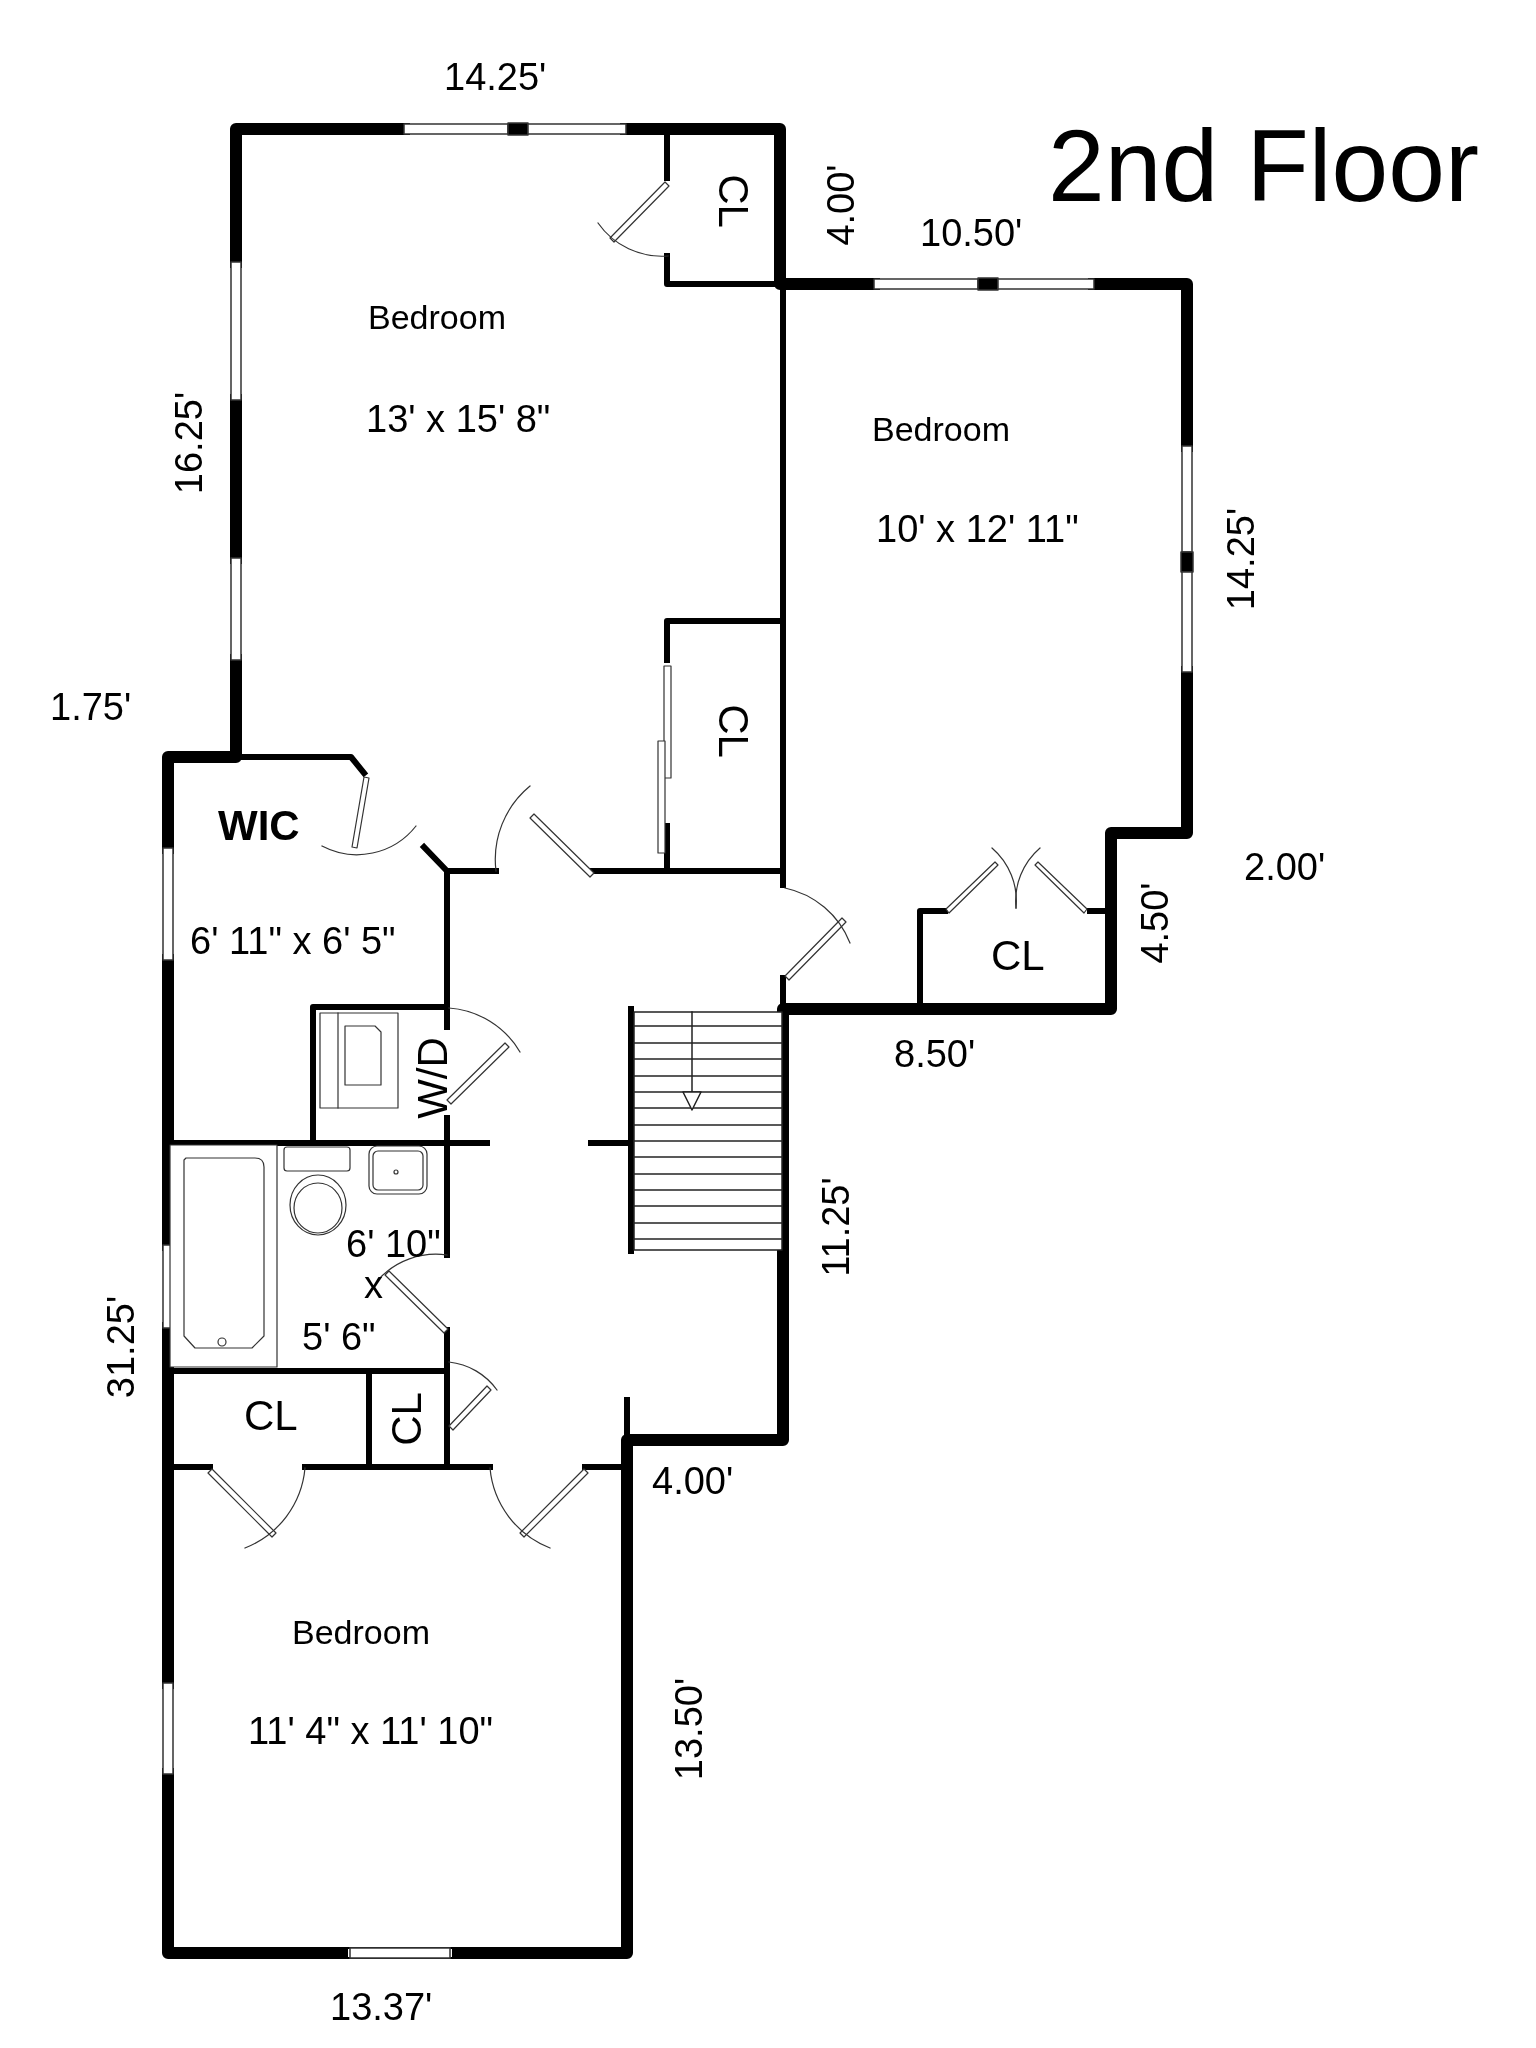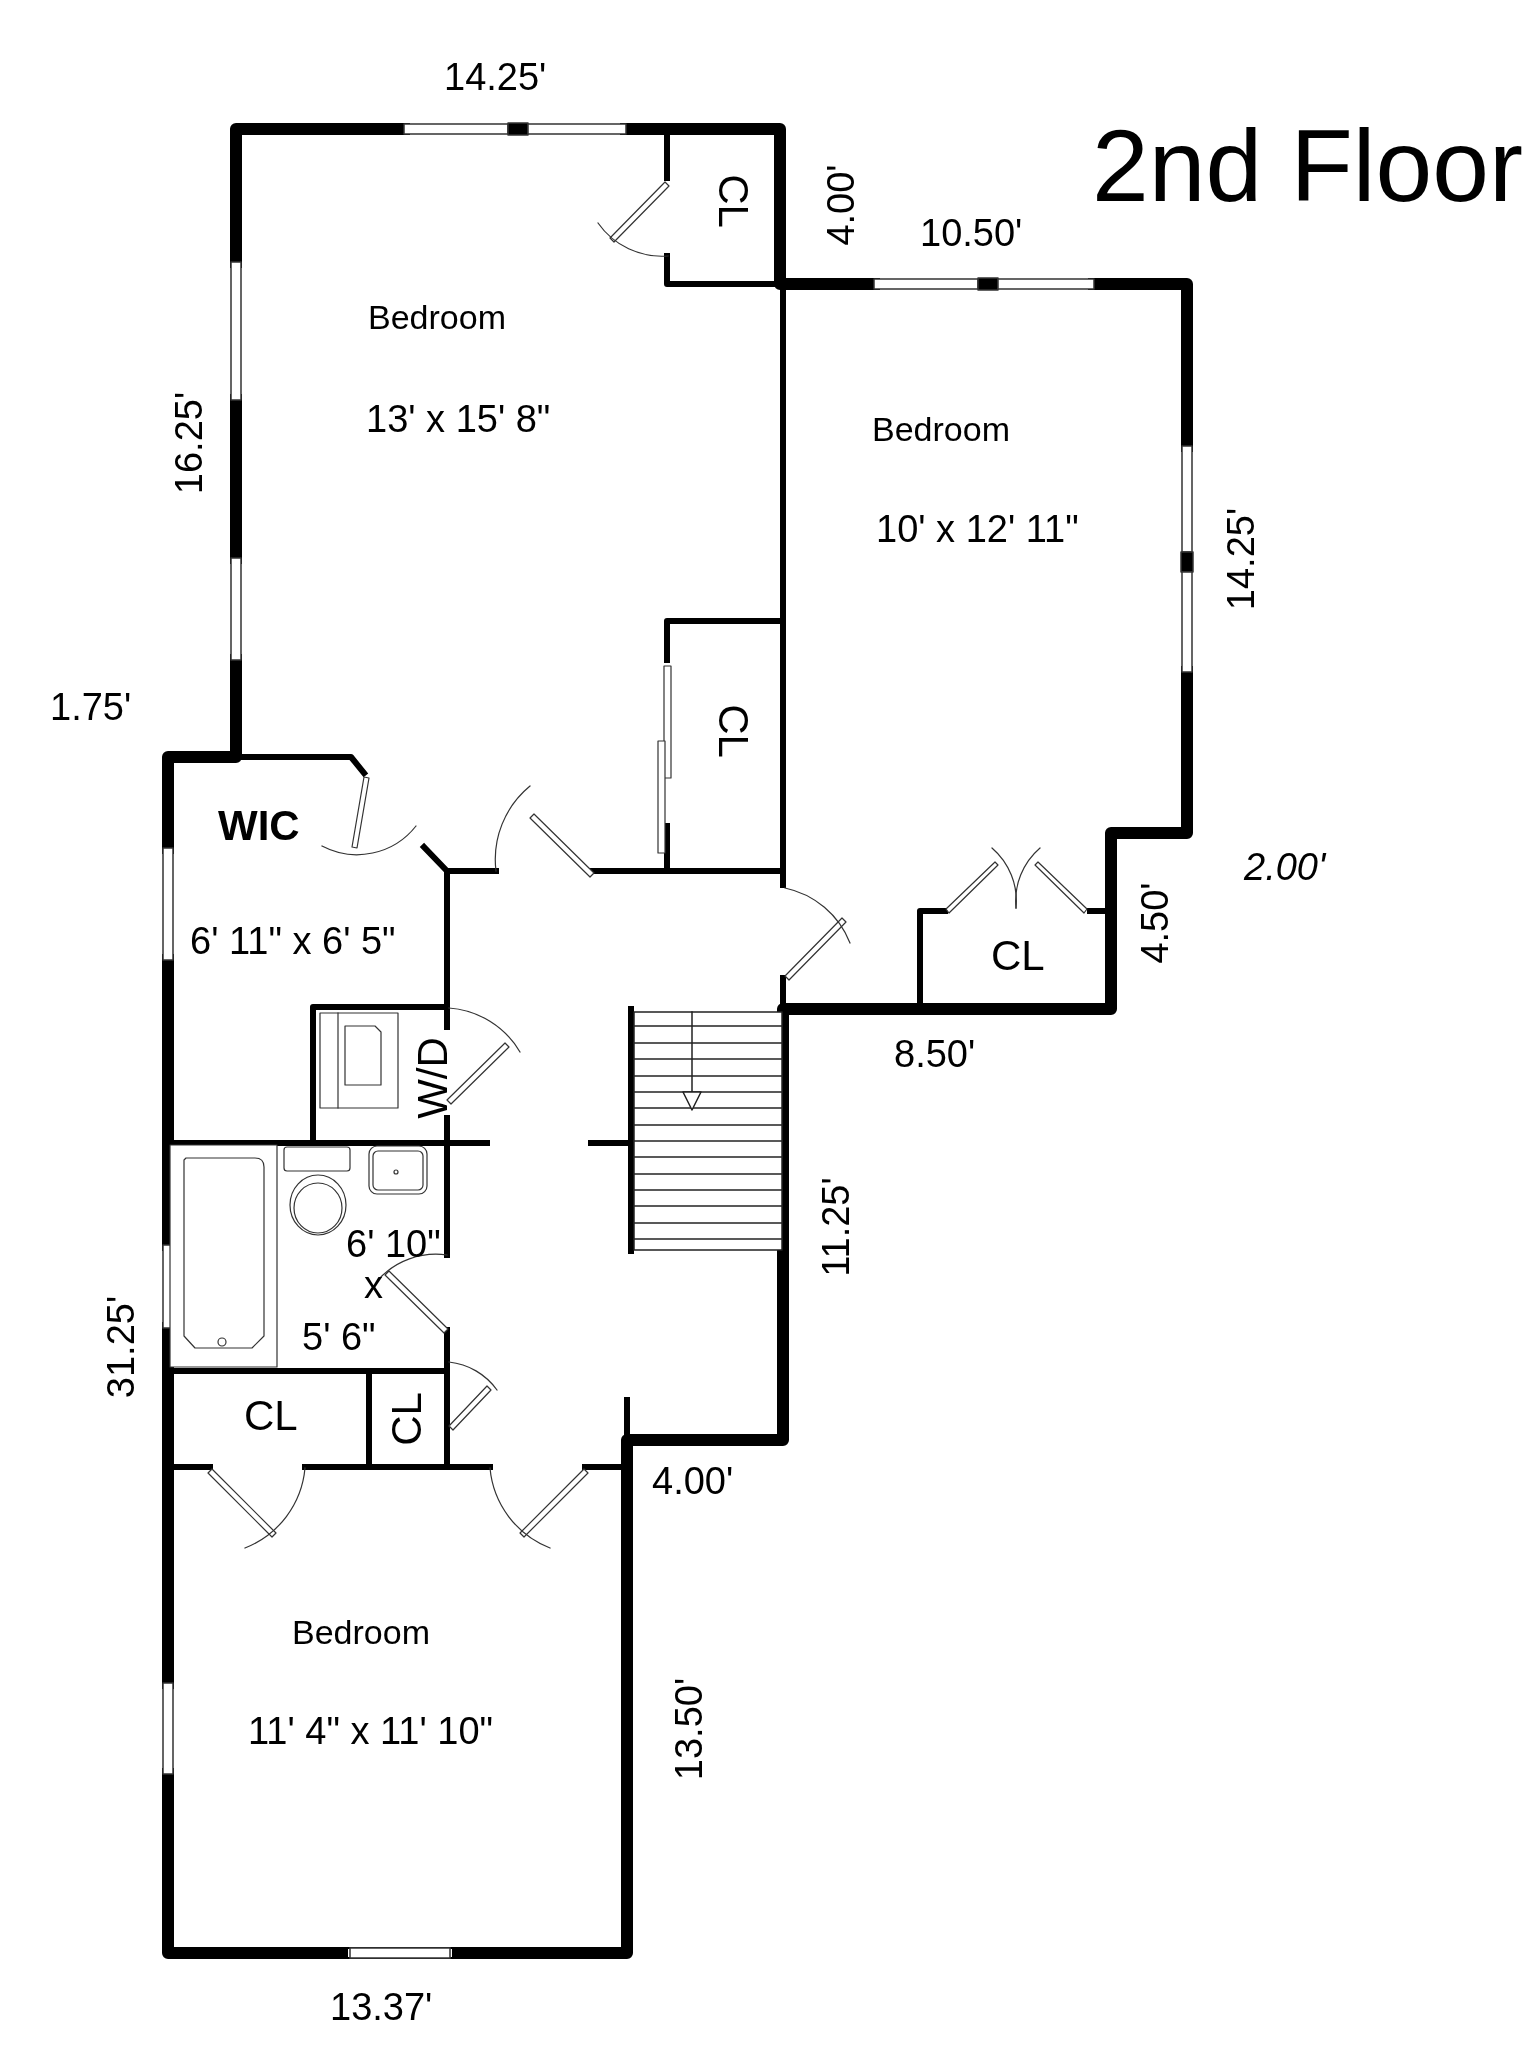--- a/index.html
+++ b/index.html
@@ -1,20 +1,20 @@
 <!DOCTYPE html>
 <html><head>
 <meta charset="utf-8">
 <style>
   html, body { margin: 0; padding: 0; background: #ffffff; }
   body { width: 1536px; height: 2048px; position: relative; overflow: hidden;
          font-family: "Liberation Sans", "DejaVu Sans", sans-serif; color: #000; }
   #plan { position: absolute; left: 0; top: 0; }
   .lbl { position: absolute; white-space: nowrap; line-height: 1; color: #000; }
-  .title { font-size: 102px; margin-left: 44px; }
+  .title { font-size: 102px; }
   .room { font-size: 34px; }
   .size { font-size: 38px; }
   .dim { font-size: 38px; }
   .small { font-size: 42px; }
   .rot { transform-origin: center center; transform: rotate(-90deg); }
   .rot90 { transform-origin: center center; transform: rotate(90deg); }
 </style>
 </head>
 <body>
 
@@ -206,20 +206,20 @@
 <div class="lbl small" style="left:991px; top:935px;">CL</div>
 <div class="lbl small" style="left:244px; top:1395px;">CL</div>
 <div class="lbl small rot" style="left:380px; top:1398px;">CL</div>
 
 <div class="lbl dim" style="left:444px; top:58px;">14.25'</div>
 <div class="lbl dim rot" style="left:800px; top:186px;">4.00'</div>
 <div class="lbl dim" style="left:920px; top:214px;">10.50'</div>
 <div class="lbl dim rot" style="left:138px; top:424px;">16.25'</div>
 <div class="lbl dim rot" style="left:1190px; top:540px;">14.25'</div>
 <div class="lbl dim" style="left:50px; top:688px;text-align:center;">1.75'</div>
-<div class="lbl dim" style="left:1244px; top:848px;font-style:italic;">2.00'</div>
+<div class="lbl dim" style="left:1244px; top:848px;">2.00'</div>
 <div class="lbl dim rot" style="left:1114px; top:904px;">4.50'</div>
 <div class="lbl dim" style="left:894px; top:1035px;">8.50'</div>
 <div class="lbl dim rot" style="left:786px; top:1208px;">11.25'</div>
 <div class="lbl dim rot" style="left:70px; top:1328px;">31.25'</div>
 <div class="lbl dim" style="left:652px; top:1462px;">4.00'</div>
 <div class="lbl dim rot" style="left:638px; top:1710px;">13.50'</div>
 <div class="lbl dim" style="left:330px; top:1988px;">13.37'</div>
 
 </body></html>

